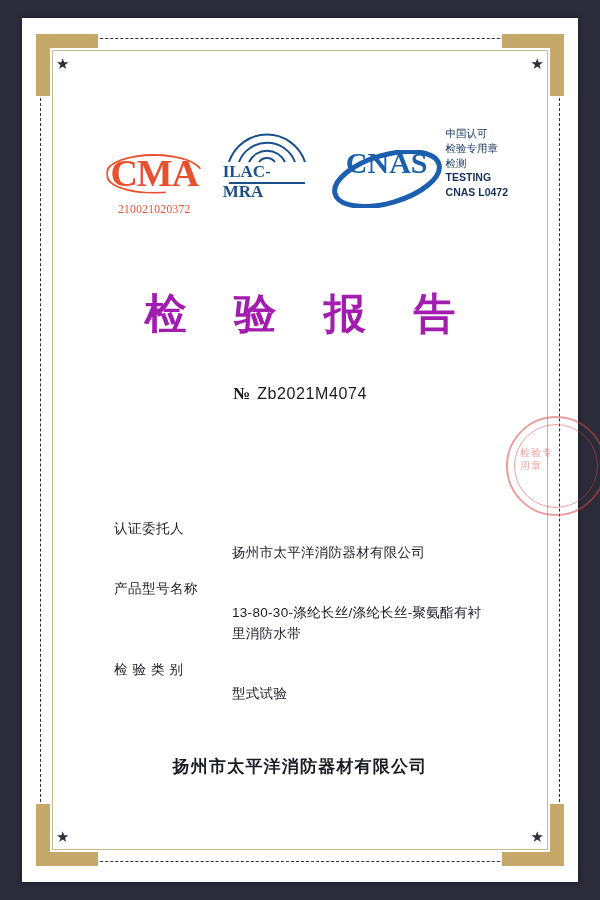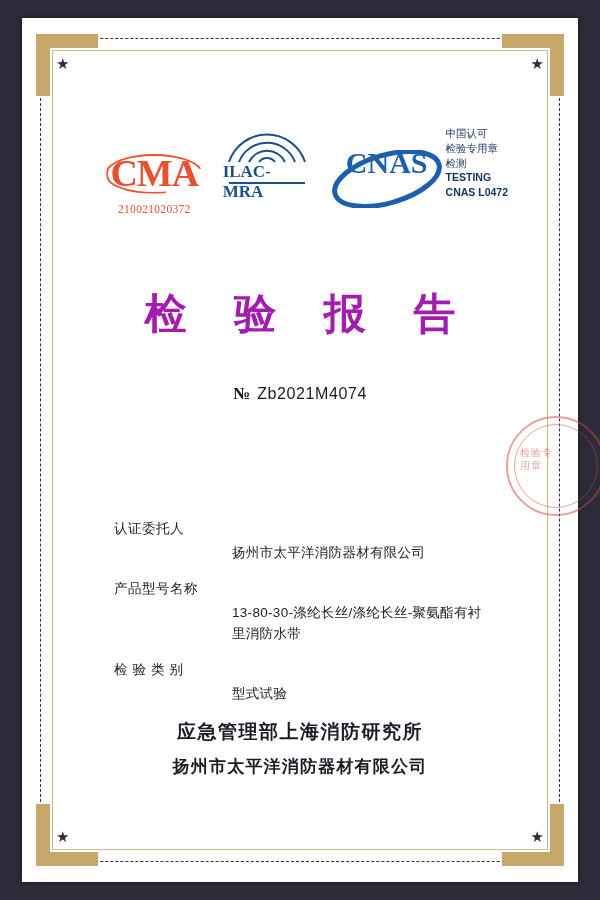--- a/index.html
+++ b/index.html
@@ -367,21 +367,20 @@
         <div class="field-label">产品型号名称</div>
         <div class="field-value">13-80-30-涤纶长丝/涤纶长丝-聚氨酯有衬里消防水带</div>
       </div>
       <div class="field-row">
         <div class="field-label spaced">检验类别</div>
         <div class="field-value">型式试验</div>
       </div>
     </div>
 
     <div class="footer">
-      <div class="line1">应急管理部上海消防研究所</div>
       <div class="line2">扬州市太平洋消防器材有限公司</div>
     </div>
 
   </div>
 
   <div class="seal">
     <div class="seal-inner"></div>
     <div class="seal-text">检验专用章</div>
   </div>
 

